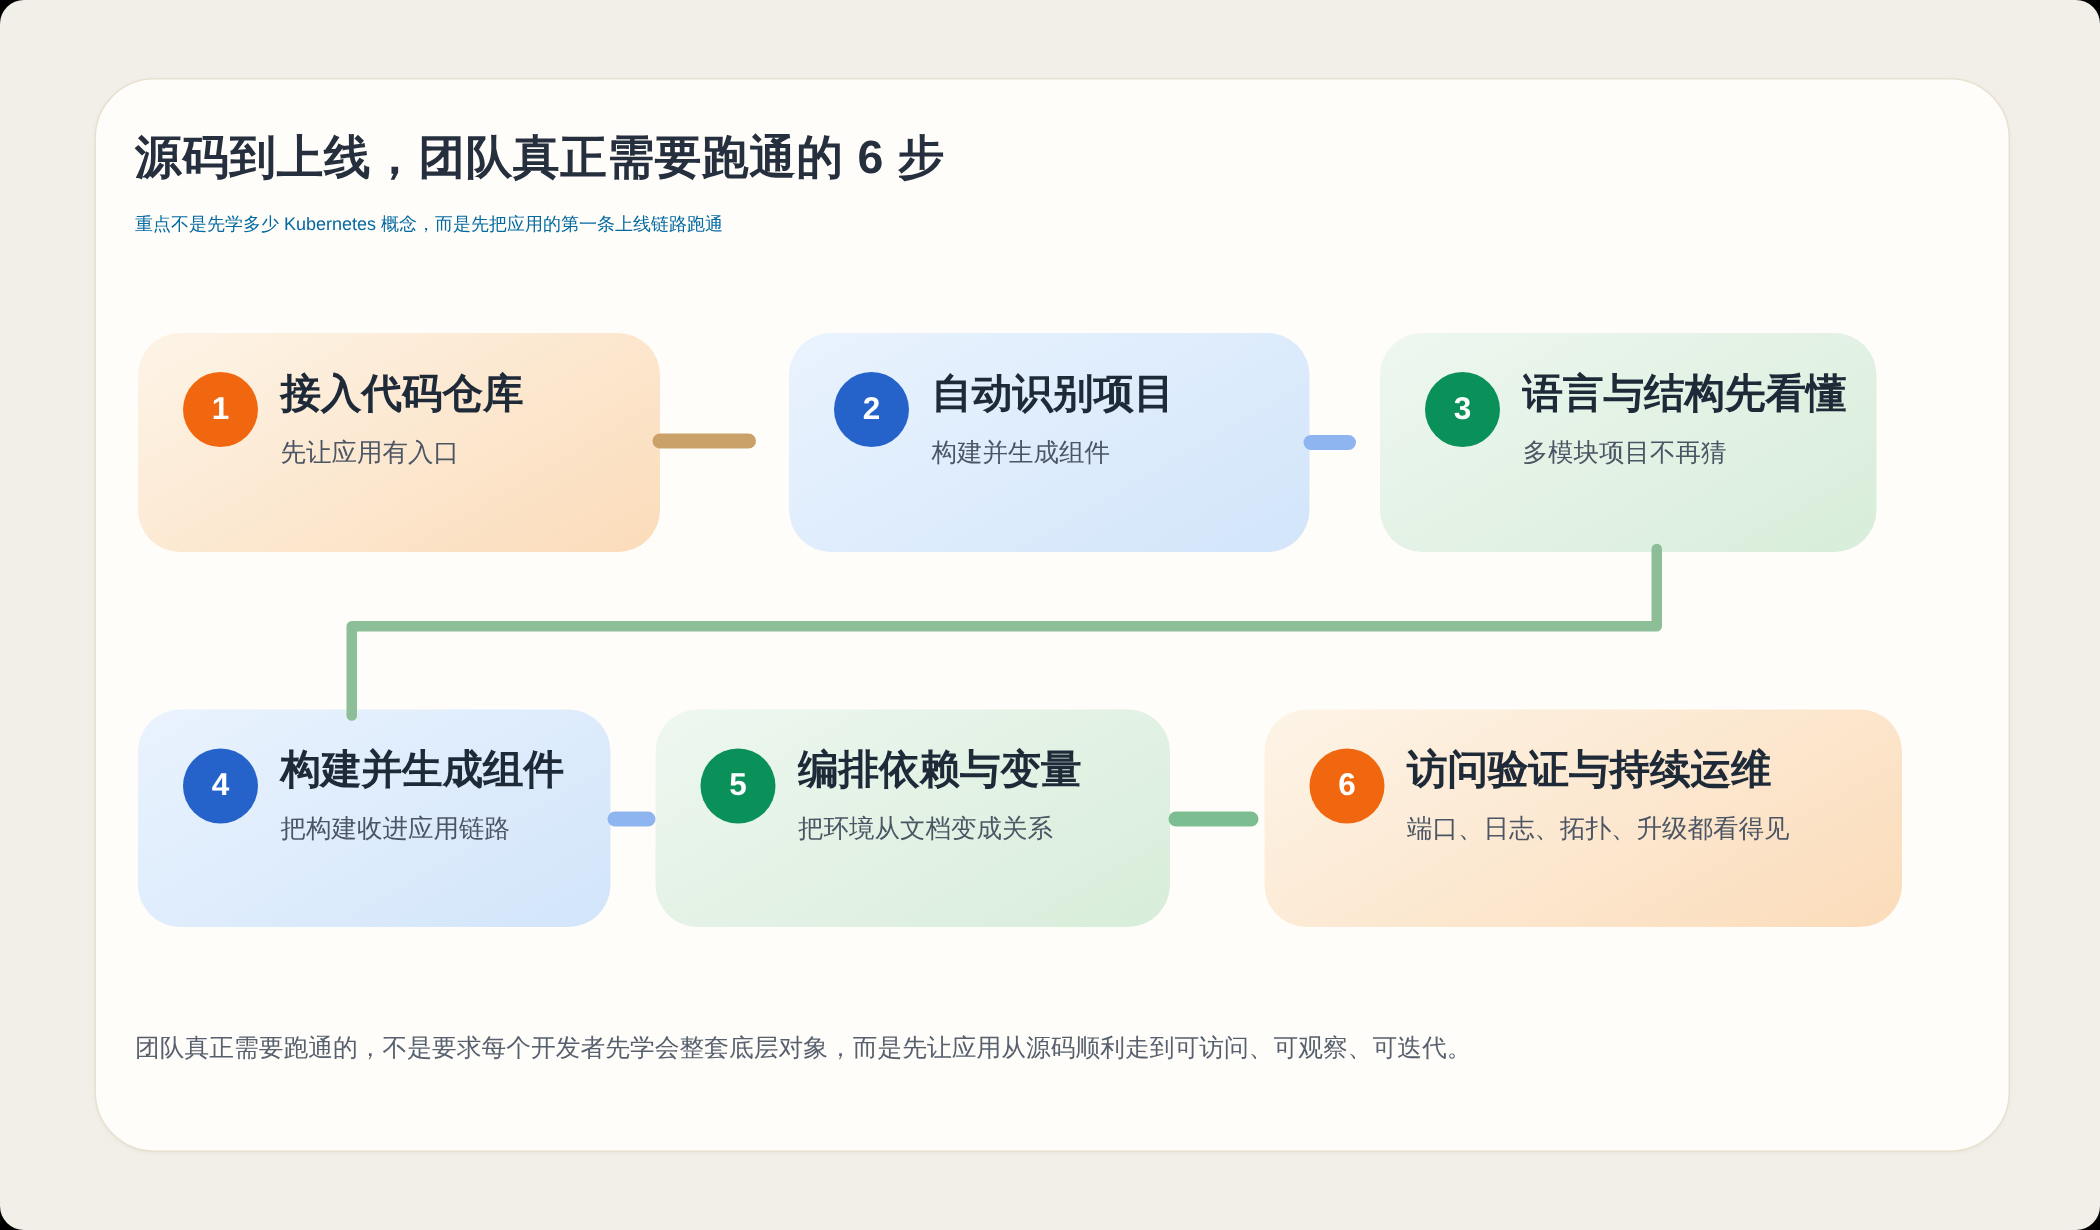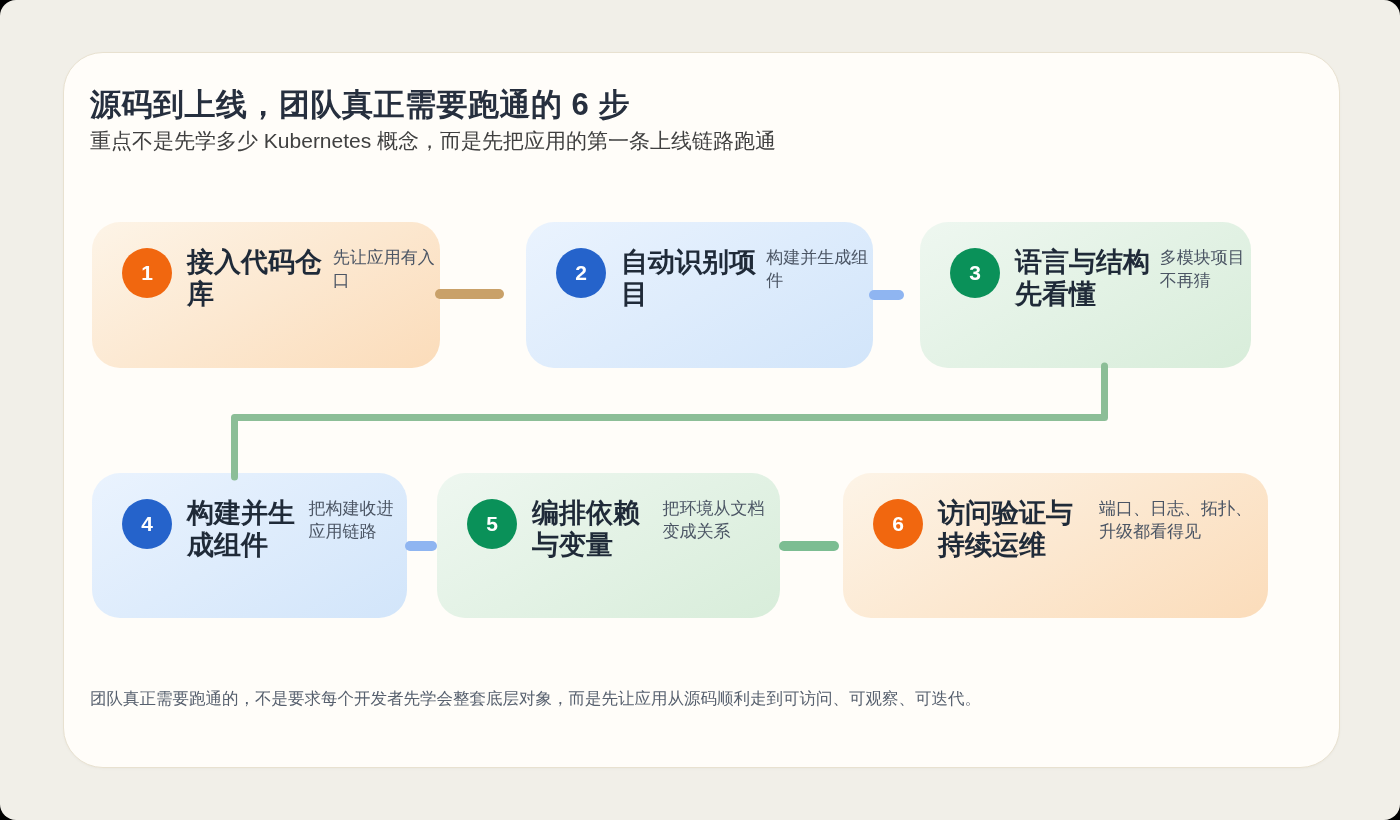--- a/index.html
+++ b/index.html
@@ -12,22 +12,22 @@
     position:absolute;left:63px;top:52px;width:1277px;height:716px;
     background:#fffdf9;border:1px solid #e8e1d0;border-radius:40px;
     box-shadow:0 1px 3px rgba(0,0,0,0.03);
     box-sizing:border-box;
   }
   .page-title{
     position:absolute;left:90px;top:84px;
     font-size:31px;font-weight:700;color:#262f3e;letter-spacing:0.5px;
   }
   .page-subtitle{
-    position:absolute;left:90px;top:127px;
-    font-size:21px;color:#404040;
+    position:absolute;left:90px;top:141px;
+    font-size:12px;color:#0369a1;
   }
   .footer-note{
     position:absolute;left:90px;top:688px;
     font-size:16.5px;color:#57606e;
   }
   .card{
     position:absolute;border-radius:28px;box-sizing:border-box;
     padding:24px 0 0 30px;display:flex;gap:15px;align-items:flex-start;
   }
   .card-orange{background:linear-gradient(150deg,#fdf4e7 0%,#fbdcba 100%);}
@@ -40,23 +40,23 @@
   .card5{left:437px;top:473px;width:343px;height:145px;}
   .card6{left:843px;top:473px;width:425px;height:145px;}
   .badge{
     width:50px;height:50px;border-radius:50%;flex:0 0 auto;margin-top:2px;
     display:flex;align-items:center;justify-content:center;
     color:#ffffff;font-size:21px;font-weight:700;
   }
   .badge-orange{background:#f1670f;}
   .badge-blue{background:#2563cb;}
   .badge-green{background:#0a9159;}
-  .card-text{display:flex;flex-direction:row;}
+  .card-text{display:flex;flex-direction:column;}
   .card-title{font-size:27px;font-weight:700;color:#1f2a38;line-height:1.2;}
-  .card-desc{font-size:17px;color:#4b5564;margin-top:0;}
+  .card-desc{font-size:17px;color:#4b5564;margin-top:12px;}
   .dash{position:absolute;border-radius:6px;height:10px;}
   .dash-tan{background:#c9a169;left:435px;top:289px;width:69px;}
   .dash-blue12{background:#8fb5f1;left:869px;top:290px;width:35px;}
   .dash-blue45{background:#8fb5f1;left:405px;top:541px;width:32px;}
   .dash-green56{background:#7cbd92;left:779px;top:541px;width:60px;}
   .elbow-svg{position:absolute;left:0;top:0;pointer-events:none;}
 </style>
 </head>
 <body>
 

